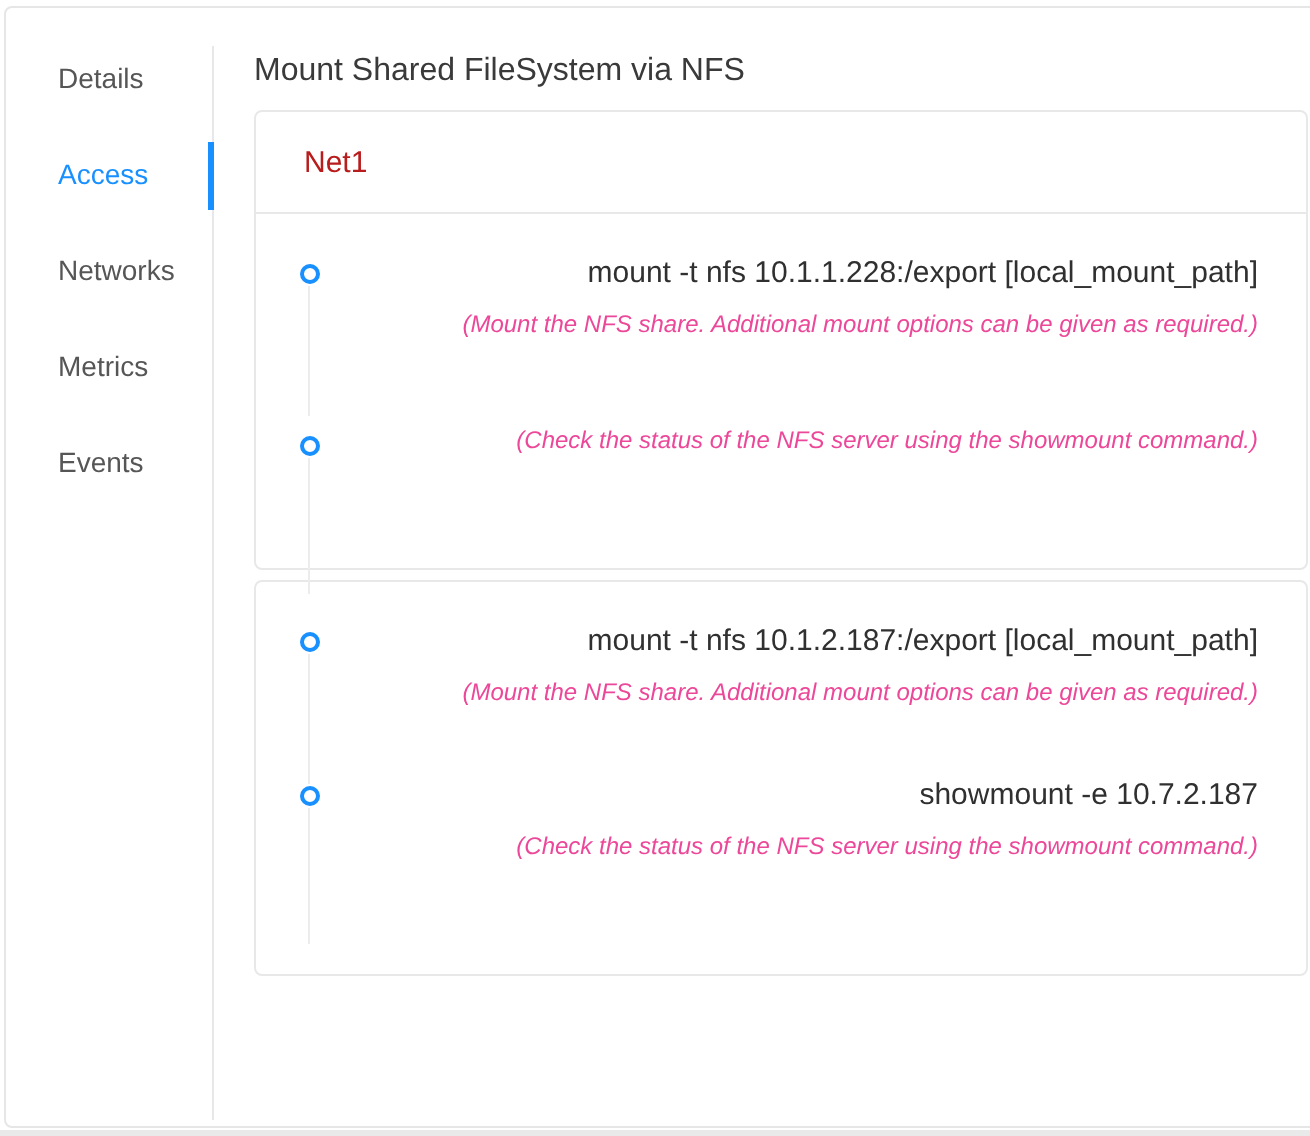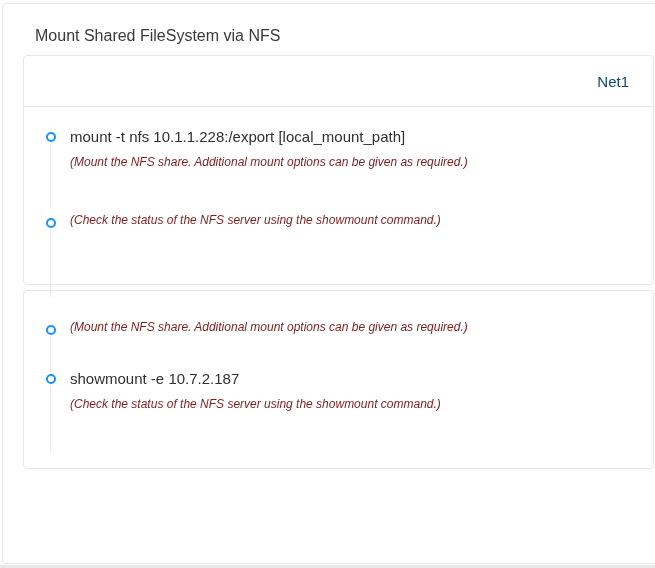--- a/index.html
+++ b/index.html
@@ -68,47 +68,47 @@
   }
 
   
   .main {
     flex: 1 1 auto;
     min-width: 0;
     padding: 22px 7px 0 20px;
     box-sizing: border-box;
   }
   .page-title {
-    margin: 0 0 9px 12px;
+    margin: 0 0 9px 0;
     font-size: 16px;
     font-weight: 400;
     line-height: 20px;
     color: #3a3a3a;
   }
 
   
   .net-card {
     border: 1px solid #e8e8e8;
     border-radius: 4px;
     background: #fff;
     margin-bottom: 5px;
   }
   .net-card-header {
     height: 51px;
     display: flex;
     align-items: center;
     padding: 0 24px;
     border-bottom: 1px solid #e8e8e8;
     box-sizing: border-box;
-    color: #0c4a6e;
+    color: #b91c1c;
     font-size: 15px;
-    justify-content: flex-end;
   }
   .net-card-body {
     padding: 20px 24px 56px 22px;
+    text-align: right;
   }
 
   
   .t-item {
     position: relative;
     padding-left: 24px;
     padding-bottom: 34px;
   }
   .t-item:last-child { padding-bottom: 0; }
   .t-dot {
@@ -133,28 +133,46 @@
   .t-command {
     font-size: 15px;
     line-height: 19px;
     color: #303030;
   }
   .t-note {
     margin-top: 9px;
     font-size: 12px;
     line-height: 15px;
     font-style: italic;
-    color: #7f1d1d;
+    color: #ec4899;
   }
 </style>
 </head>
 <body>
 
 <div class="window">
 
+  <div class="tabs-nav">
+    <div class="tab-item">
+      <span>Details</span>
+    </div>
+    <div class="tab-item active">
+      <span>Access</span>
+    </div>
+    <div class="tab-item">
+      <span>Networks</span>
+    </div>
+    <div class="tab-item">
+      <span>Metrics</span>
+    </div>
+    <div class="tab-item">
+      <span>Events</span>
+    </div>
+    <div class="ink-bar"></div>
+  </div>
 
   <div class="main">
     <h2 class="page-title">Mount Shared FileSystem via NFS</h2>
 
     <div class="net-card">
       <div class="net-card-header">
         <span>Net1</span>
       </div>
       <div class="net-card-body">
         <div class="t-item">
@@ -169,20 +187,21 @@
           <div class="t-note">(Check the status of the NFS server using the showmount command.)</div>
         </div>
       </div>
     </div>
 
     <div class="net-card">
       <div class="net-card-body">
         <div class="t-item">
           <span class="t-dot"></span>
           <span class="t-tail"></span>
+          <div class="t-command">mount -t nfs 10.1.2.187:/export [local_mount_path]</div>
           <div class="t-note">(Mount the NFS share. Additional mount options can be given as required.)</div>
         </div>
         <div class="t-item">
           <span class="t-dot"></span>
           <span class="t-tail"></span>
           <div class="t-command">showmount -e 10.7.2.187</div>
           <div class="t-note">(Check the status of the NFS server using the showmount command.)</div>
         </div>
       </div>
     </div>

